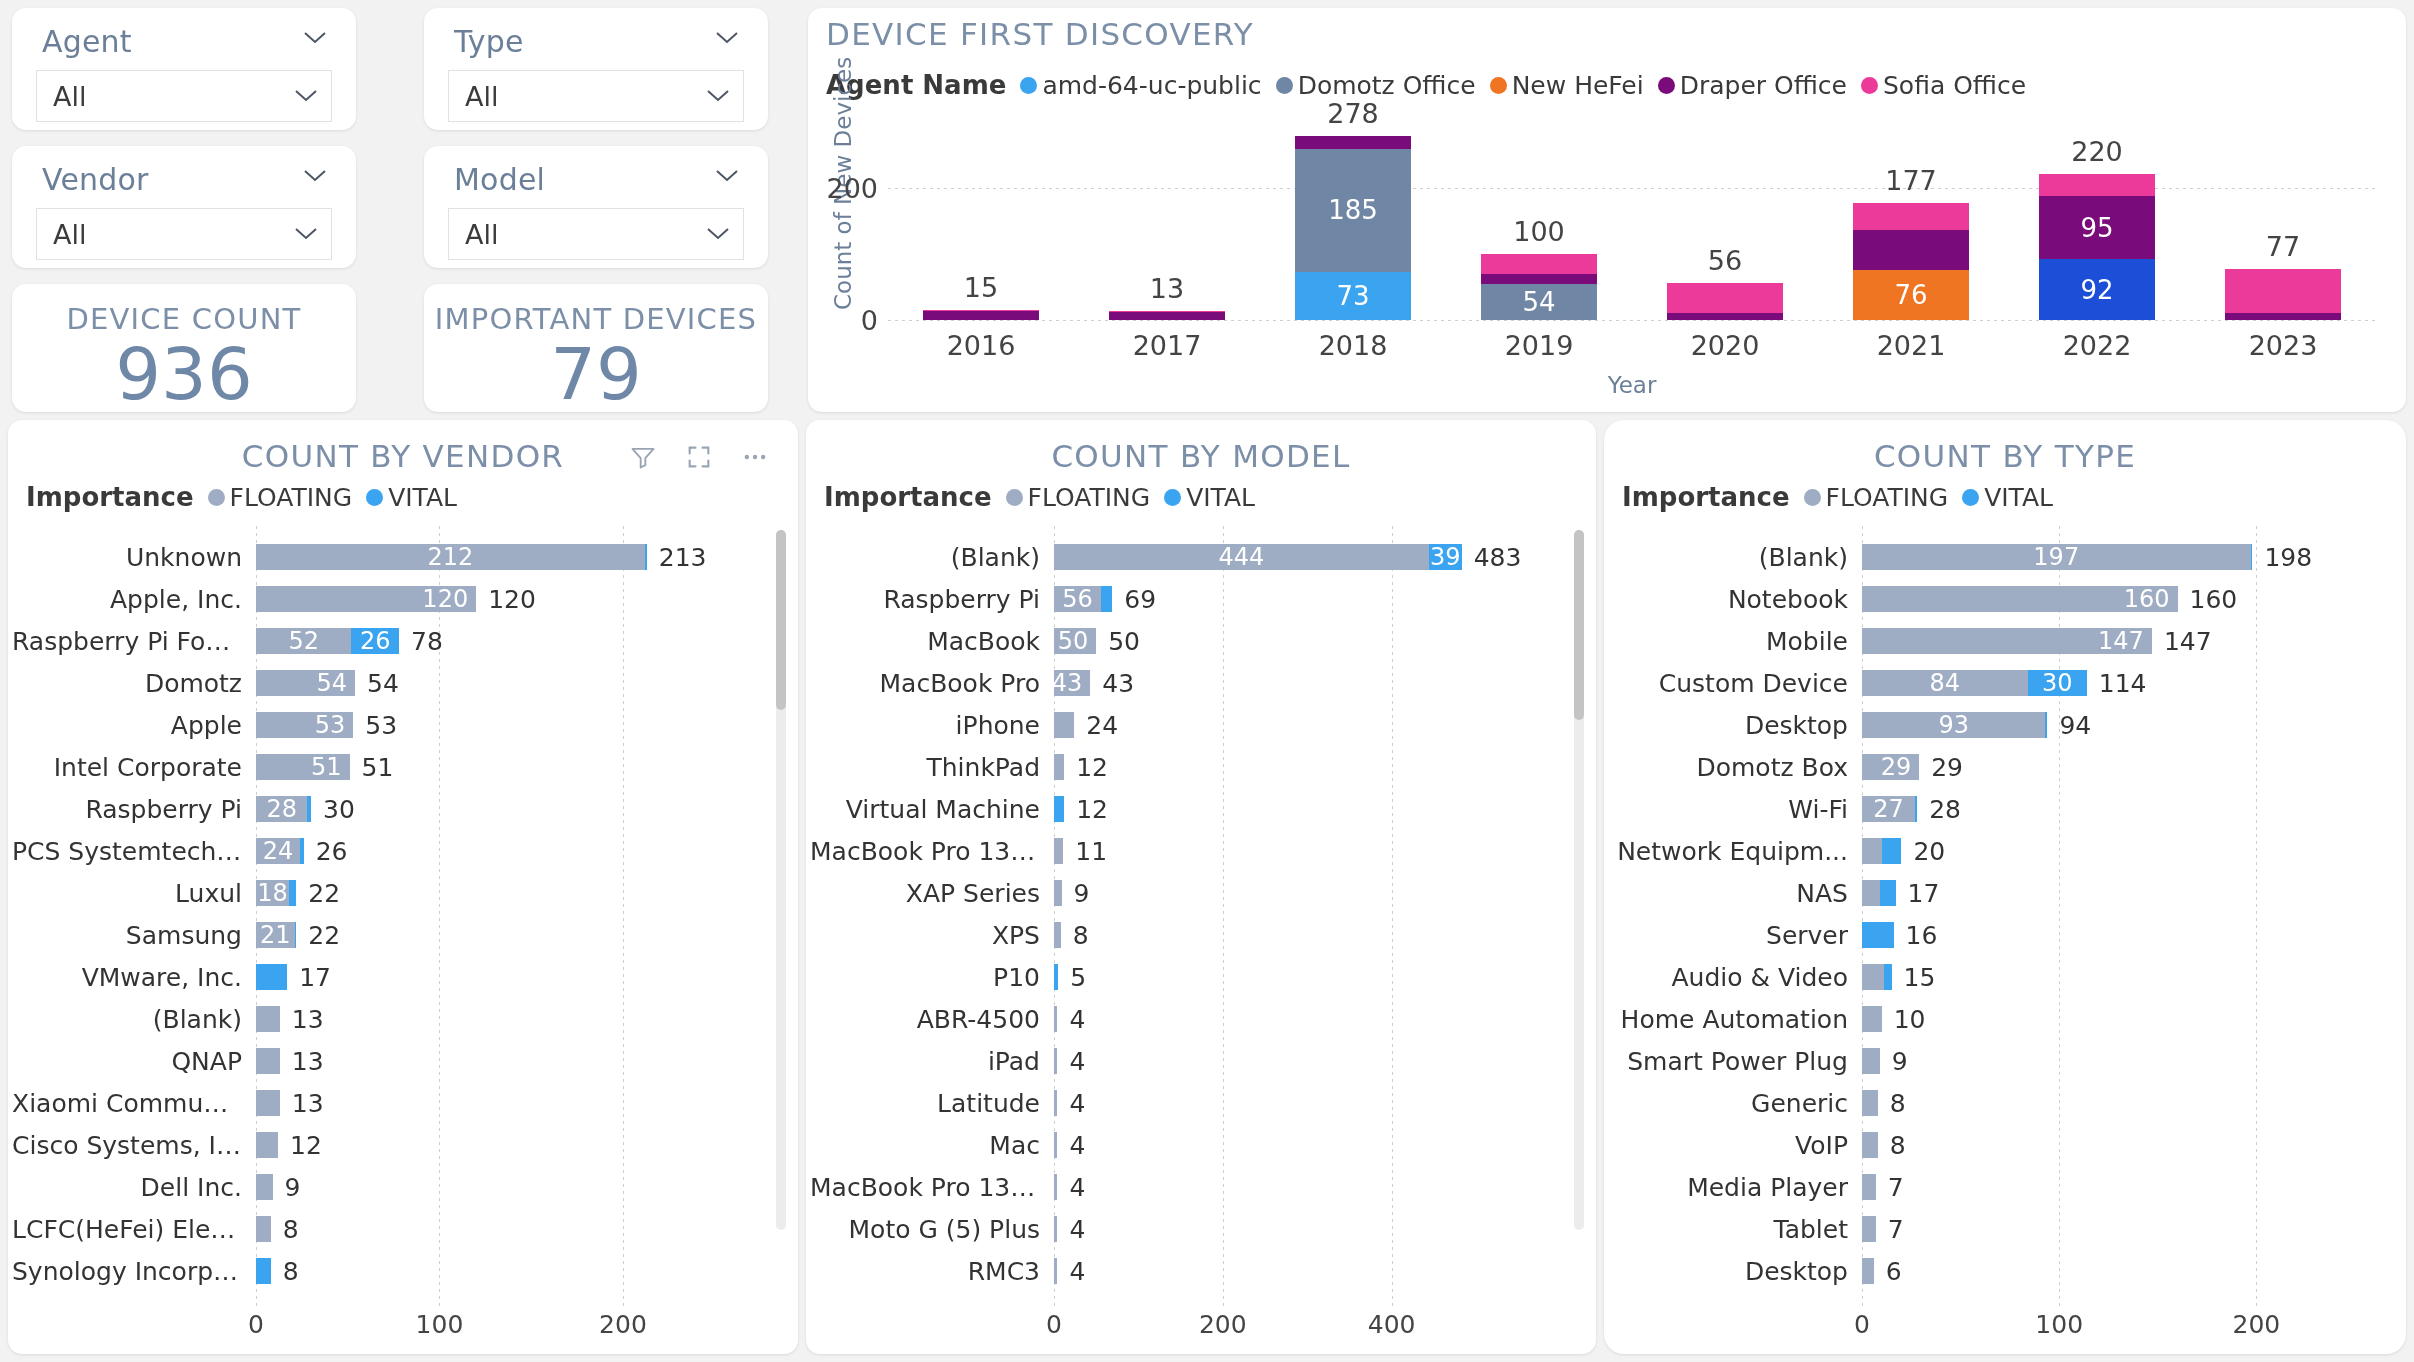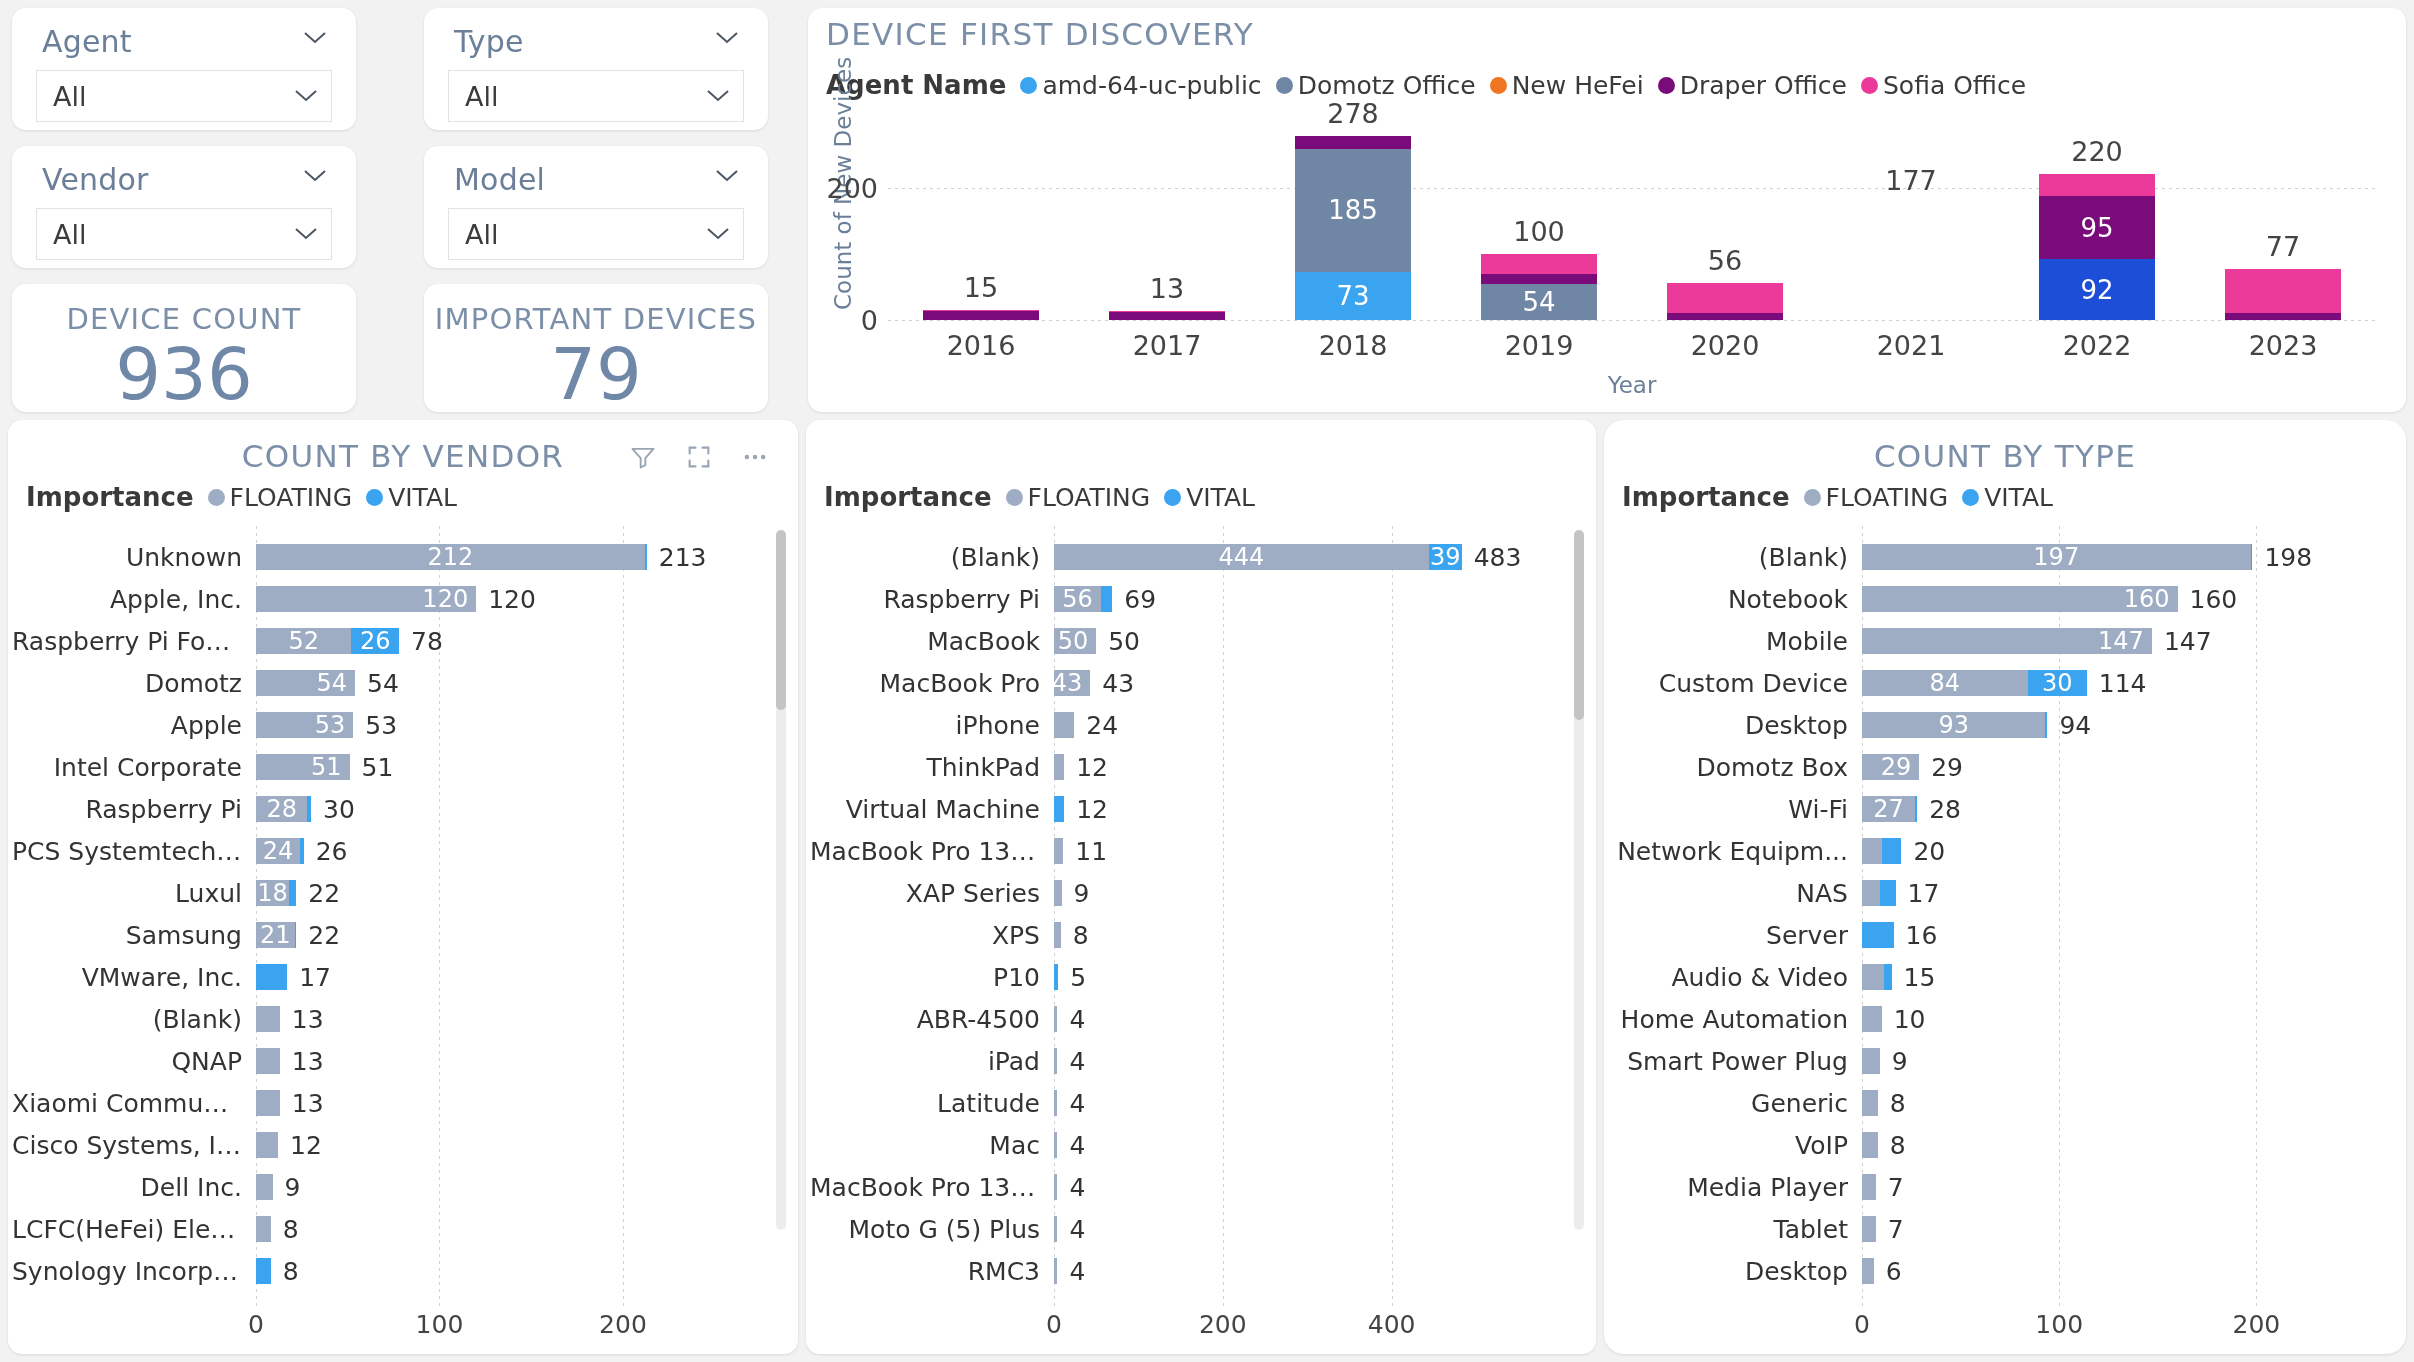--- a/index.html
+++ b/index.html
@@ -260,20 +260,27 @@
           <div class="cseg" style="bottom:46.3448275862069px; height:19.862068965517242px; background:#ec3a9b;"></div>
         </div>
         <div class="ctot" style="left:731px; top:107.79310344827587px;">100</div>
         <div class="xcat" style="left:731px; top:222px;">2019</div>
         <div class="col" style="left:859.34px; width:115.32px; bottom:88px; height:37.07586206896552px;">
           <div class="cseg" style="bottom:0px; height:6.620689655172414px; background:#7a0b7a;"></div>
           <div class="cseg" style="bottom:6.620689655172414px; height:30.455172413793107px; background:#ec3a9b;"></div>
         </div>
         <div class="ctot" style="left:917px; top:136.92413793103447px;">56</div>
         <div class="xcat" style="left:917px; top:222px;">2020</div>
+        <div class="col" style="left:1045.34px; width:115.32px; bottom:88px; height:117.18620689655172px;">
+          <div class="cseg" style="bottom:0px; height:50.317241379310346px; background:#ef7522;">
+            <span class="cl">76</span>
+          </div>
+          <div class="cseg" style="bottom:50.317241379310346px; height:39.724137931034484px; background:#7a0b7a;"></div>
+          <div class="cseg" style="bottom:90.04137931034482px; height:27.144827586206898px; background:#ec3a9b;"></div>
+        </div>
         <div class="ctot" style="left:1103px; top:56.813793103448276px;">177</div>
         <div class="xcat" style="left:1103px; top:222px;">2021</div>
         <div class="col" style="left:1231.34px; width:115.32px; bottom:88px; height:145.65517241379308px;">
           <div class="cseg" style="bottom:0px; height:60.910344827586215px; background:#1d4ed8;">
             <span class="cl">92</span>
           </div>
           <div class="cseg" style="bottom:60.910344827586215px; height:62.89655172413793px; background:#7a0b7a;">
             <span class="cl">95</span>
           </div>
           <div class="cseg" style="bottom:123.80689655172412px; height:21.848275862068967px; background:#ec3a9b;"></div>
@@ -483,20 +490,21 @@
         <div class="xtick" style="left:248px; top:790px;">0</div>
         <div class="xtick" style="left:431.47826086956525px; top:790px;">100</div>
         <div class="xtick" style="left:614.9565217391305px; top:790px;">200</div>
       </div>
     <div class="vscroll" style="right:12px; top:110px; height:700px;">
       <div class="thumb" style="top:0; height:180px;"></div>
     </div>
   </div>
 
   <div class="card" style="left:806px; top:420px; width:790px; height:934px;">
+    <div class="panel-title ctr" style="top:18px;">COUNT BY MODEL</div>
     <div class="legend" id="model-legend" style="left:18px; top:62px;">
         <span class="lg-title">Importance</span>
         <span class="lg-item">
           <span class="dot" style="background:#9fadc4"></span>
           <span class="lg-lab">FLOATING</span>
         </span>
         <span class="lg-item">
           <span class="dot" style="background:#3aa4f0"></span>
           <span class="lg-lab">VITAL</span>
         </span>

